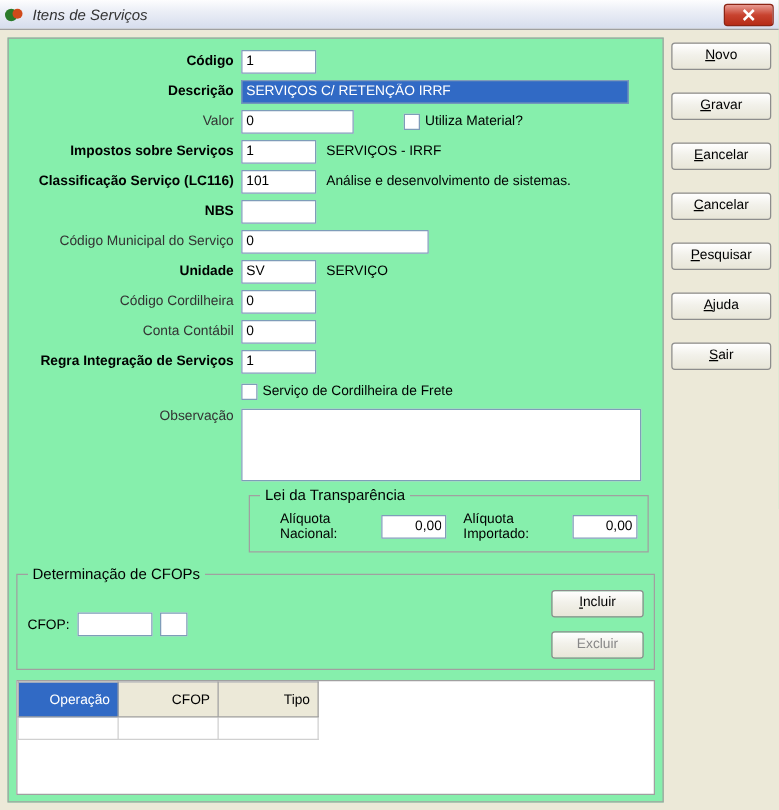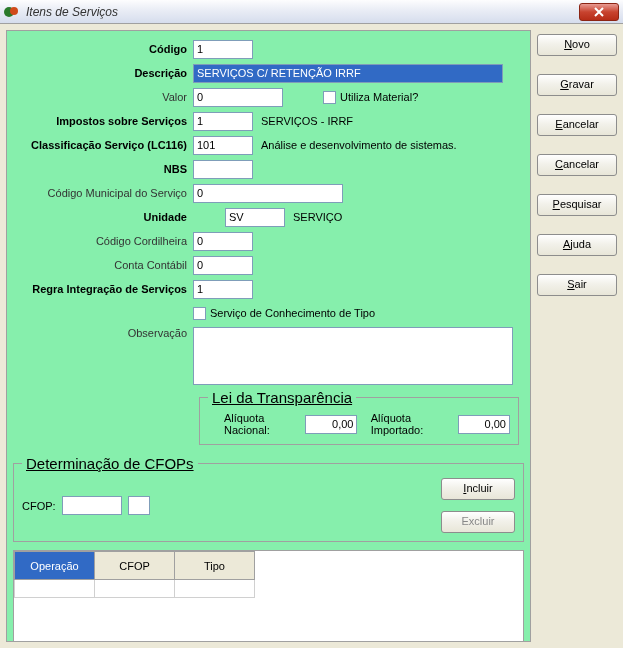--- a/index.html
+++ b/index.html
@@ -113,23 +113,22 @@
     resize: none;
     overflow-y: scroll;
   }
   fieldset {
     border: 1px solid #a0a0a0;
     padding: 6px 8px 8px 8px;
     margin: 0;
   }
   fieldset legend {
     padding: 0 4px;
-    font-size: 15px;
+    font-size: 12px;
     color: #000;
-    text-decoration: underline;
   }
   .transp {
     margin-left: 186px;
     margin-top: 4px;
     margin-bottom: 10px;
     width: 320px;
   }
   .transp .row { display: flex; align-items: center; gap: 4px; margin-left: 16px; }
   .transp input { width: 52px; text-align: right; }
   .cfop-group { margin-top: 6px; }
@@ -144,21 +143,21 @@
   }
   table.grid {
     border-collapse: collapse;
     font-size: 11px;
   }
   table.grid th {
     background: #ece9d8;
     border: 1px solid #a0a0a0;
     padding: 2px 6px;
     font-weight: normal;
-    text-align: center;
+    text-align: right;
     height: 28px;
     margin-left: 15px;
   }
   table.grid th.sel {
     background: #316ac5;
     color: #fff;
   }
   table.grid td {
     border: 1px solid #d0d0d0;
     height: 18px;
@@ -222,21 +221,21 @@
       <input class="text" style="width: 60px;" value="">
     </div>
 
     <div class="form-row">
       <span class="lbl">Código Municipal do Serviço</span>
       <input class="text" style="width: 150px;" value="0">
     </div>
 
     <div class="form-row">
       <span class="lbl bold">Unidade</span>
-      <input class="text" style="width: 60px; margin-left: 32px;" value="SV">
+      <input class="text" style="width: 60px;" value="SV">
       <span class="static-text">SERVIÇO</span>
     </div>
 
     <div class="form-row">
       <span class="lbl">Código Cordilheira</span>
       <input class="text" style="width: 60px;" value="0">
     </div>
 
     <div class="form-row">
       <span class="lbl">Conta Contábil</span>
@@ -244,21 +243,21 @@
     </div>
 
     <div class="form-row">
       <span class="lbl bold">Regra Integração de Serviços</span>
       <input class="text" style="width: 60px;" value="1">
     </div>
 
     <div class="form-row">
       <span class="lbl"></span>
       <span class="checkbox"></span>
-      <span>Serviço de Conhecimento de Tipo</span>
+      <span>Serviço de Cordilheira de Frete</span>
     </div>
 
     <div class="form-row" style="align-items:flex-start">
       <span class="lbl">Observação</span>
       <textarea class="obs" style="width: 320px; height: 58px;"></textarea>
     </div>
 
     <fieldset class="transp">
       <legend>Lei da Transparência</legend>
       <div class="row">

